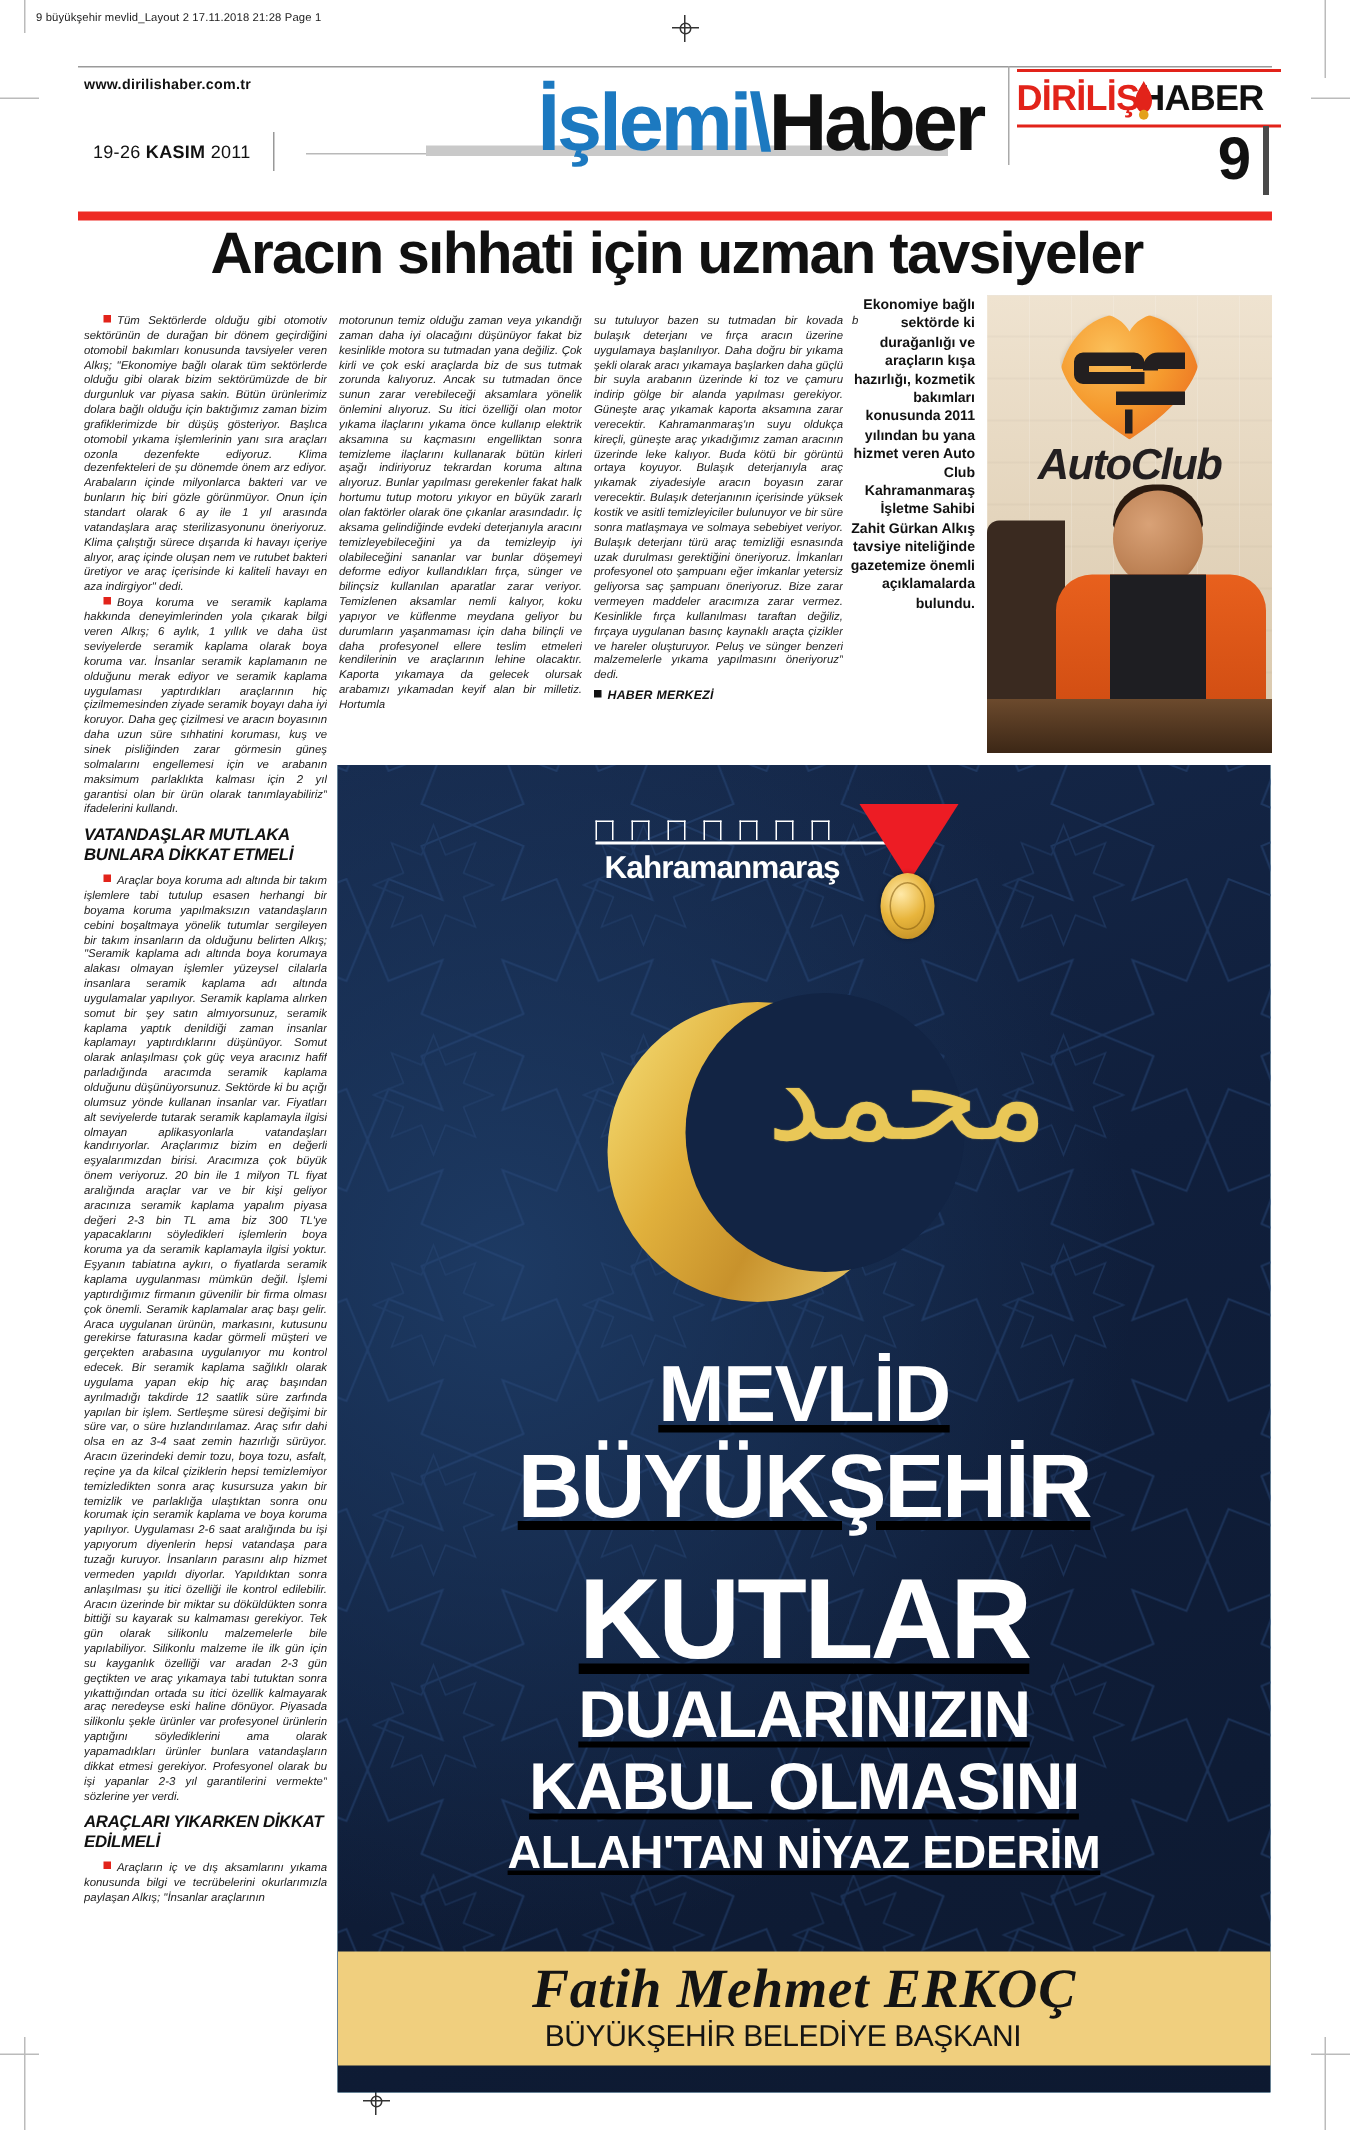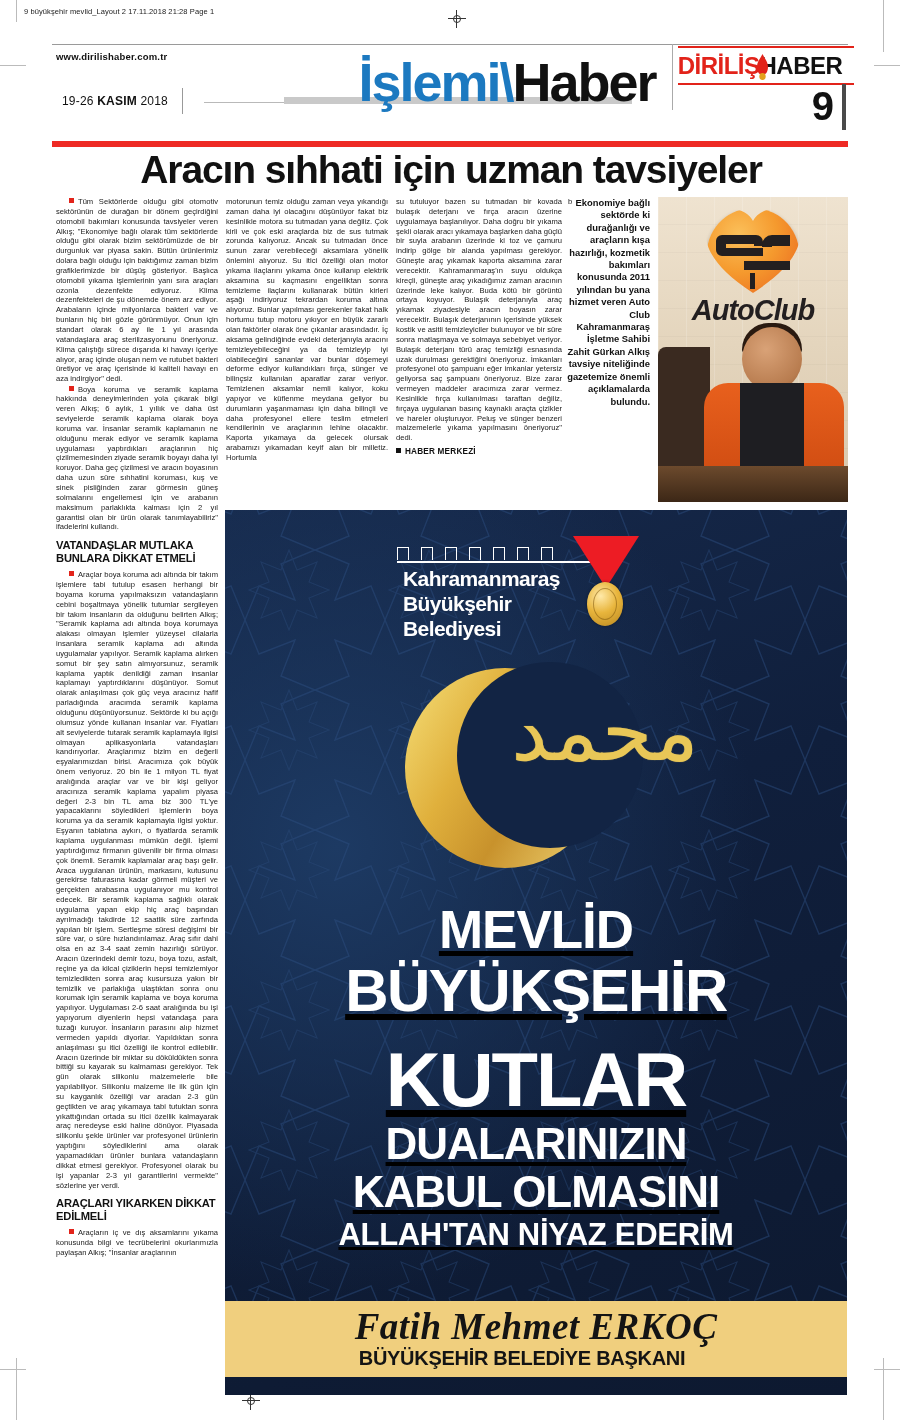--- a/index.html
+++ b/index.html
@@ -86,24 +86,25 @@
   .headline {
     position:absolute; left:56px; top:146px; width:790px;
     font-size:39px; font-weight:bold; color:#111;
     letter-spacing:-1.1px; line-height:48px; text-align:center;
     font-family:"Liberation Sans", sans-serif;
   }
 
   
   .cols { position:absolute; left:56px; top:197px; width:790px; }
   .col {
-    position:absolute; top:0;
+    position:absolute; top:12px;
     font-size:7.6px; line-height:9.85px; color:#1b1b1b;
     text-align:justify; font-family:"Liberation Sans", sans-serif;
     hyphens:auto;
+    font-style:italic;
   }
   .col p { margin-bottom:0.5px; text-indent:0; }
   .col p.lead { text-indent:13px; }
   .c1 { left:0;   width:162px; height:1210px; overflow:hidden; }
   .c2 { left:170px; width:162px; height:300px; overflow:hidden; }
   .c3 { left:340px; width:166px; height:300px; overflow:hidden; }
   .c4 { left:512px; width:48px;  height:300px; overflow:hidden; }
 
   .sqr {
     display:inline-block; width:5px; height:5px; background:#e2231a;
@@ -250,21 +251,21 @@
     position:absolute; left:0; bottom:18px; width:622px; height:76px;
     background:#f0cf7e;
   }
   .sign-name{
     position:absolute; left:0; top:4px; width:622px; text-align:center;
     font-family:"Liberation Serif", serif; font-style:italic; font-weight:bold;
     font-size:37px; color:#141414; letter-spacing:0.5px;
   }
   .sign-title{
     position:absolute; left:0; top:46px; width:550px; text-align:center;
-    font-size:20px; font-weight:bold; color:#141414; letter-spacing:-0.3px;padding-left:44px;
+    font-size:20px; font-weight:normal; color:#141414; letter-spacing:-0.3px;padding-left:44px;
   }
 </style>
 </head>
 <body>
 
 <div class="page">
 
   <div class="slug">9 büyükşehir mevlid_Layout 2  17.11.2018  21:28  Page 1</div>
   <div class="reg-mark">
       <span class="reg-dot"></span>
@@ -278,21 +279,21 @@
   <div class="crop-br"></div>
   <div class="edge-v-l"></div>
   <div class="edge-v-r"></div>
   <div class="edge-v-r2"></div>
   <div class="edge-v-l2"></div>
 
   <div class="masthead">
     <div class="mh-topline"></div>
     <div class="mh-url">www.dirilishaber.com.tr</div>
     <div class="mh-date">
-      <span>19-26 </span><b>KASIM</b><span> 2018</span>
+      <span>19-26 </span><b>KASIM</b><span> 2011</span>
     </div>
     <div class="mh-divider"></div>
     <div class="mh-rule-thin"></div>
     <div class="mh-rule-thick"></div>
     <div class="mh-title">
       <span class="g">İşlemi</span><span class="slash">\</span><span class="h">Haber</span>
     </div>
     <div class="mh-right-rule"></div>
     <div class="mh-logo">
       <div class="mh-logo-inner">
@@ -443,21 +444,20 @@
           <i style="left:72px"></i>
             <i style="left:96px"></i>
             <i style="left:120px"></i>
             <i style="left:144px"></i>
           <span class="base"></span>
         </div>
         <div class="km-tri"></div>
         <div class="km-medal"></div>
         <div class="km-name">
           <div>Kahramanmaraş</div>
-          <div>Büyükşehir Belediyesi</div>
         </div>
       </div>
 
       <div class="crescent-wrap">
         <div class="crescent"></div>
         <div class="calli">محمد</div>
       </div>
 
       <div class="ad-lines">
         <div class="l1">MEVLİD</div>

